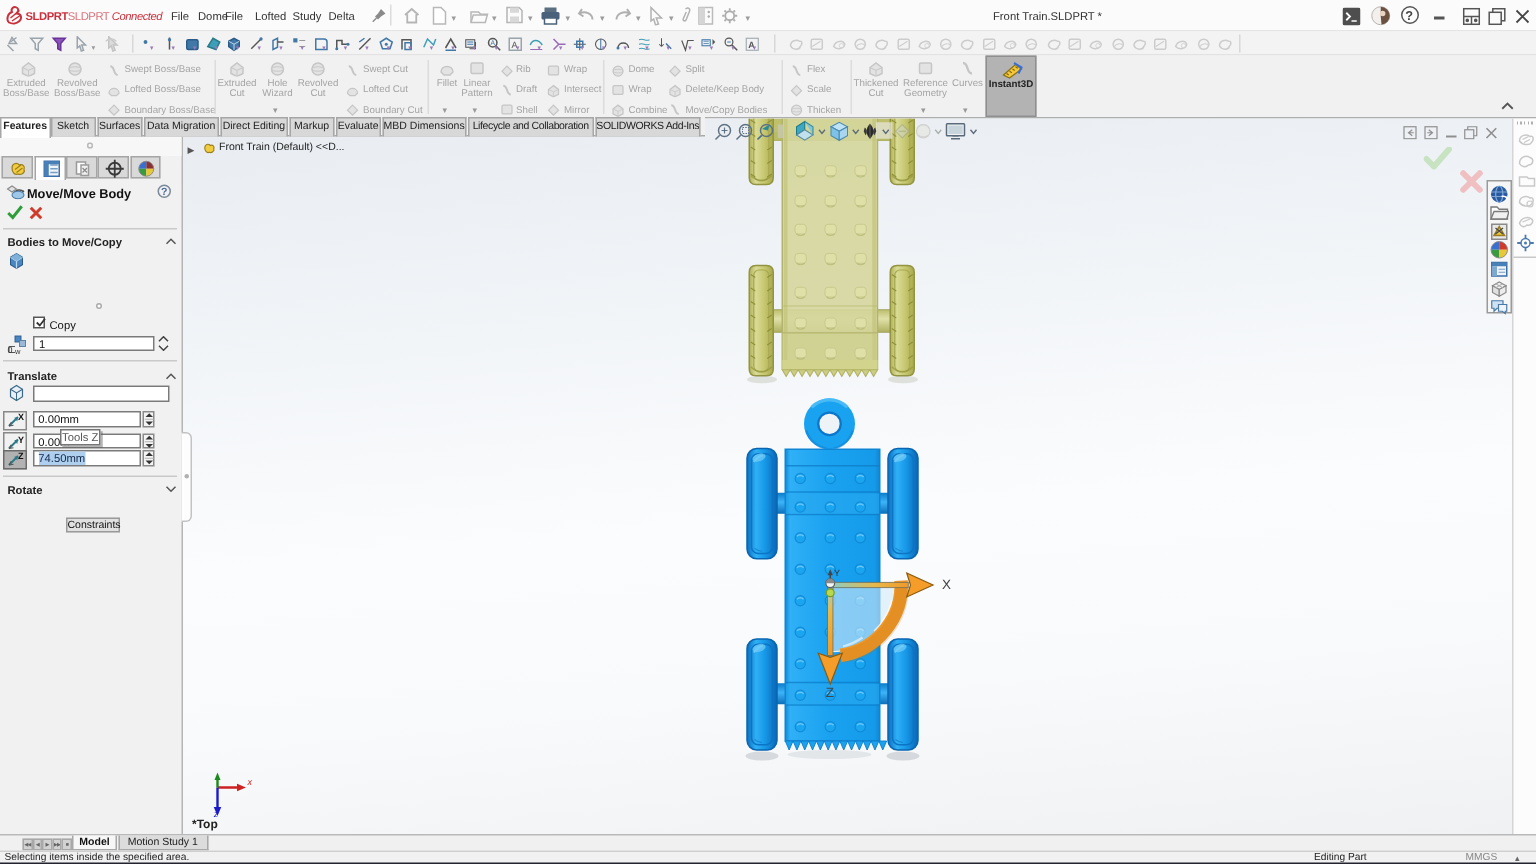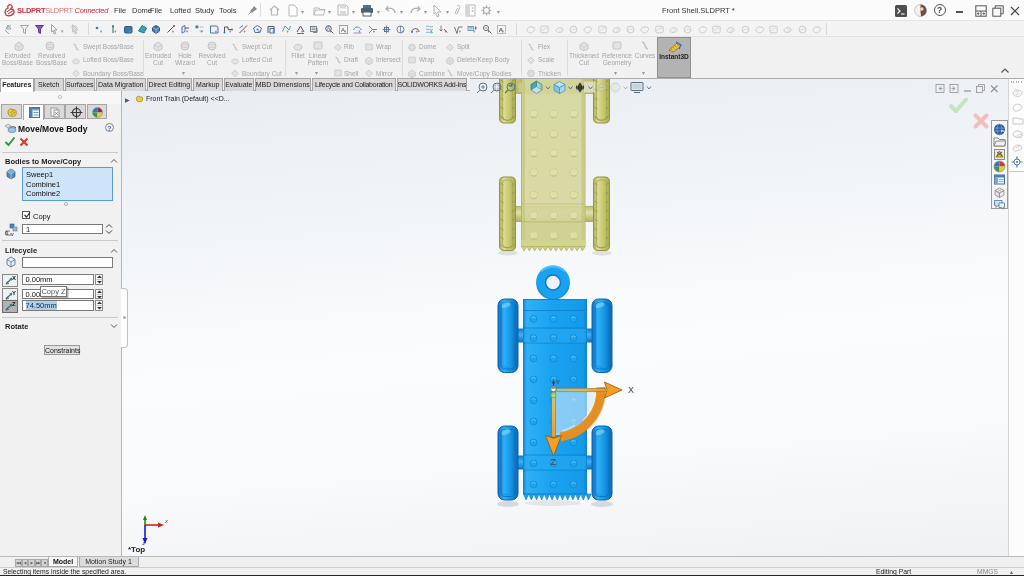--- a/index.html
+++ b/index.html
@@ -61,21 +61,21 @@
  <svg class="abs" style="left:3px;top:3px" width="15" height="15" viewBox="0 0 15 15">
   <path d="M3 12 C1 10 2 6 5 5 C4 3 6 1 8 2 C10 3 9 5 8 6 C11 6 12 9 10 11 C8 13 5 13 3 12 Z" fill="none" stroke="#c9313d" stroke-width="1.3"></path>
   <path d="M4 9 L10 4 M5 11 L11 7" stroke="#c9313d" stroke-width="1"></path>
  </svg>
  <span class="redlogo"><b>SLDPRT</b><span style="color:#d9747c">SLDPRT</span> <i>Connected</i></span>
  <span class="menu" style="left:114px">File</span>
  <span class="menu" style="left:132px">Dome</span>
  <span class="menu" style="left:150px">File</span>
  <span class="menu" style="left:170px">Lofted</span>
  <span class="menu" style="left:195px">Study</span>
- <span class="menu" style="left:219px">Tools</span>
+ <span class="menu" style="left:219px">Delta</span>
  <svg class="abs" style="left:248px;top:5px" width="10" height="10" viewBox="0 0 10 10">
       <path d="M6 1 L9 4 L6 6 L4 8 L2 6 L4 4 Z" fill="#8a8a8a"></path>
       <path d="M3 7 L0.5 9.5" stroke="#8a8a8a" stroke-width="1"></path>
     </svg>
  <span class="abs" style="left:260px;top:3px;width:1px;height:14px;background:#dcdcdc"></span>
 
  <svg class="abs" style="left:268px;top:4px" width="13" height="13" viewBox="0 0 13 13">
       <path d="M2 6 L6.5 2 L11 6 M3.5 5.5 V11 H9.5 V5.5" fill="none" stroke="#b5b5b5" stroke-width="1.2"></path>
     </svg>
  <svg class="abs" style="left:287px;top:4px" width="11" height="13" viewBox="0 0 11 13">
@@ -121,21 +121,21 @@
       <circle cx="7.5" cy="7" r="0.8" fill="#aaa"></circle>
     </svg>
  <svg class="abs" style="left:480px;top:4px" width="13" height="13" viewBox="0 0 13 13">
       <circle cx="6.5" cy="6.5" r="3" fill="none" stroke="#adadad" stroke-width="1.2"></circle>
       <g stroke="#adadad" stroke-width="1.2">
         <path d="M6.5 1.5 V3 M6.5 10 V11.5 M1.5 6.5 H3 M10 6.5 H11.5 M3 3 L4 4 M9 9 L10 10 M3 10 L4 9 M9 4 L10 3"></path>
       </g>
     </svg>
  <span class="abs" style="left:497px;top:8px;font-size:6px;color:#9c9c9c">▾</span>
 
- <span id="apptitle" style="left:662px">Front Shell.SLDPRT *</span>
+ <span id="apptitle" style="left:662px">Front Train.SLDPRT *</span>
 
  <svg class="abs" style="left:895px;top:4.5px" width="12" height="12" viewBox="0 0 12 12">
       <rect width="12" height="12" rx="1.5" fill="#4e4e4e"></rect>
       <path d="M2.5 3.5 L5 6 L2.5 8.5" fill="none" stroke="#fff" stroke-width="1.2"></path>
       <path d="M6 9 H9.5" stroke="#fff" stroke-width="1.1"></path>
     </svg>
  <svg class="abs" style="left:914px;top:4px" width="13" height="13" viewBox="0 0 13 13">
       <circle cx="6.5" cy="6.5" r="6" fill="#f2efec" stroke="#b0aca8" stroke-width="0.6"></circle>
       <path d="M6.5 0.5 A6 6 0 0 1 12.5 6.5 A6 6 0 0 1 7 12.4 L6.5 7 Z" fill="#6a5140"></path>
       <circle cx="7.8" cy="5" r="1.8" fill="#e8d4c0"></circle>
@@ -969,40 +969,39 @@
  <span class="sep" style="top:60.5px"></span>
  <span class="shead" style="top:65.5px">Bodies to Move/Copy</span>
  <svg class="abs" style="left:110px;top:67px" width="8" height="6" viewBox="0 0 8 6">
       <path d="M1 4.5 L4 1.5 L7 4.5" fill="none" stroke="#555" stroke-width="1"></path>
     </svg>
  <svg class="abs" style="left:5px;top:77px" width="12" height="12" viewBox="0 0 12 12">
 <path d="M2 3.5 L6 1 L10 3.5 V8.5 L6 11 L2 8.5 Z" fill="#4a86c0" stroke="#2a5a8a" stroke-width="0.7"></path>
 <path d="M2 3.5 L6 6 L10 3.5 M6 6 V11" stroke="#bcd6ec" stroke-width="0.8" fill="none"></path>
 <path d="M2 3.5 L6 1 L10 3.5 L6 6 Z" fill="#7fb0d8"></path>
     </svg>
- <div class="abs" style="left:22px;top:76px;width:90.5px;height:34px;background:#cde5f7;border:1px solid #5b9bd5;font-size:7.5px;color:#111;line-height:9.5px;padding:2px 0 0 3px">Sweep1<br>Combine1<br>Combine2</div>
  <span class="abs" style="left:64px;top:111px;width:4px;height:4px;border:1px solid #aaa;border-radius:50%;background:#fff"></span>
  <span class="abs" style="left:22px;top:120px;width:8px;height:8px;background:#fff;border:1px solid #555"></span>
  <svg class="abs" style="left:23px;top:120px" width="8" height="8" viewBox="0 0 8 8">
       <path d="M1.5 4 L3.5 6 L7 1.5" fill="none" stroke="#333" stroke-width="1.2"></path>
     </svg>
  <span class="abs" style="left:33px;top:120.5px;font-size:7.5px;color:#111">Copy</span>
  <svg class="abs" style="left:4px;top:132px" width="14" height="13" viewBox="0 0 14 13">
 <rect x="6" y="1" width="4" height="4" fill="#4a86c0" stroke="#2a5a8a" stroke-width="0.6"></rect>
 <rect x="9" y="4" width="4" height="4" fill="#9ab8d8" stroke="#5a7a9a" stroke-width="0.6"></rect>
 <path d="M2 8 L6 8 M2 8 L2 12 M2 12 L6 12" stroke="#555" stroke-width="0.8" fill="none"></path>
 <text x="1" y="12" font-size="6" fill="#333" font-family="Liberation Sans">0</text>
       <text x="6" y="13" font-size="5" fill="#333">w</text>
     </svg>
  <div class="inp" style="left:22px;top:132.5px;width:81px;height:10.5px;padding-left:3px">1</div>
  <svg class="abs" style="left:105px;top:133px" width="8" height="10" viewBox="0 0 8 10">
       <path d="M1 3.5 L4 0.5 L7 3.5 M1 6.5 L4 9.5 L7 6.5" fill="none" stroke="#444" stroke-width="1"></path>
     </svg>
  <span class="sep" style="top:148.5px"></span>
- <span class="shead" style="top:155px">Lifecycle</span>
+ <span class="shead" style="top:155px">Translate</span>
  <svg class="abs" style="left:110px;top:156.5px" width="8" height="6" viewBox="0 0 8 6">
       <path d="M1 4.5 L4 1.5 L7 4.5" fill="none" stroke="#555" stroke-width="1"></path>
     </svg>
  <svg class="abs" style="left:5px;top:165px" width="12" height="12" viewBox="0 0 12 12">
 <path d="M2 3.5 L6 1 L10 3.5 V8.5 L6 11 L2 8.5 Z" fill="#e8f0f6" stroke="#3a6a8a" stroke-width="0.8"></path>
 <path d="M2 3.5 L6 6 L10 3.5 M6 6 V11" stroke="#3a6a8a" stroke-width="0.7" fill="none"></path>
     </svg>
  <div class="inp" style="left:21.5px;top:166px;width:91px;height:10.5px"></div>
  <span class="dbtn" style="top:182.5px;background:#f1f1f1;border-color:#888">
       <svg style="position:absolute;left:1px;top:0.5px" width="13" height="11" viewBox="0 0 13 11">
@@ -1042,21 +1041,21 @@
         <text x="8" y="5" font-size="6" font-weight="bold" fill="#111" font-family="Liberation Sans">Z</text>
       </svg>
     </span>
  <div class="inp" style="left:21.5px;top:209.0px;width:72px;height:10.5px;padding-left:3px"><span style="background:#aed0ee;color:#14284a">74.50mm</span></div>
  <span class="abs" style="left:94.5px;top:209.0px;width:8.5px;height:10.5px;border:1px solid #8a8a8a;background:#f4f4f4"></span>
 <svg class="abs" style="left:95.5px;top:210.0px" width="7" height="9" viewBox="0 0 7 9">
       <path d="M3.5 0.5 L6 3 H1 Z" fill="#333"></path>
       <path d="M3.5 8.5 L1 6 H6 Z" fill="#333"></path>
       <path d="M0.5 4.5 H6.5" stroke="#b0b0b0" stroke-width="0.7"></path>
     </svg>
- <div class="abs" style="left:40px;top:195px;width:27px;height:11px;background:#fefefe;border:1px solid #767676;box-shadow:1.5px 1.5px 0 rgba(90,90,90,0.45);font-size:7.5px;color:#575757;text-align:center;line-height:10px">Copy Z</div>
+ <div class="abs" style="left:40px;top:195px;width:27px;height:11px;background:#fefefe;border:1px solid #767676;box-shadow:1.5px 1.5px 0 rgba(90,90,90,0.45);font-size:7.5px;color:#575757;text-align:center;line-height:10px">Tools Z</div>
  <span class="sep" style="top:226px"></span>
  <span class="shead" style="top:230.5px">Rotate</span>
  <svg class="abs" style="left:110px;top:232px" width="8" height="6" viewBox="0 0 8 6">
       <path d="M1 1.5 L4 4.5 L7 1.5" fill="none" stroke="#555" stroke-width="1"></path>
     </svg>
  <span class="abs" style="left:44px;top:253.5px;width:36px;height:10.5px;background:#e1e1e1;border:1px solid #9a9a9a;font-size:7px;color:#111;text-align:center;line-height:9.5px">Constraints</span>
 </div>
 <div class="abs" style="left:121px;top:288px;width:7px;height:60px;background:#fdfdfd;border:1px solid #c2c2c2;border-left:none;border-radius:0 4px 4px 0"></div>
 <span class="abs" style="left:123px;top:316px;width:3px;height:3px;border-radius:50%;background:#b0b0b0"></span>
 <div id="rightstrip" class="abs">

